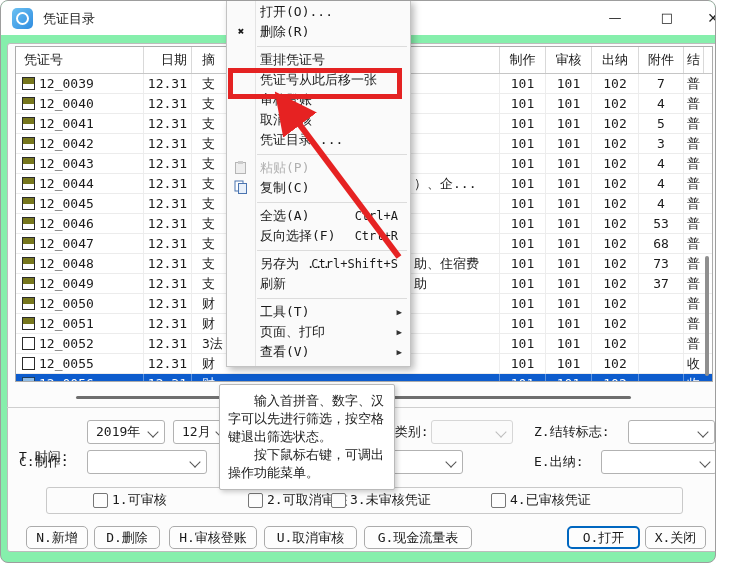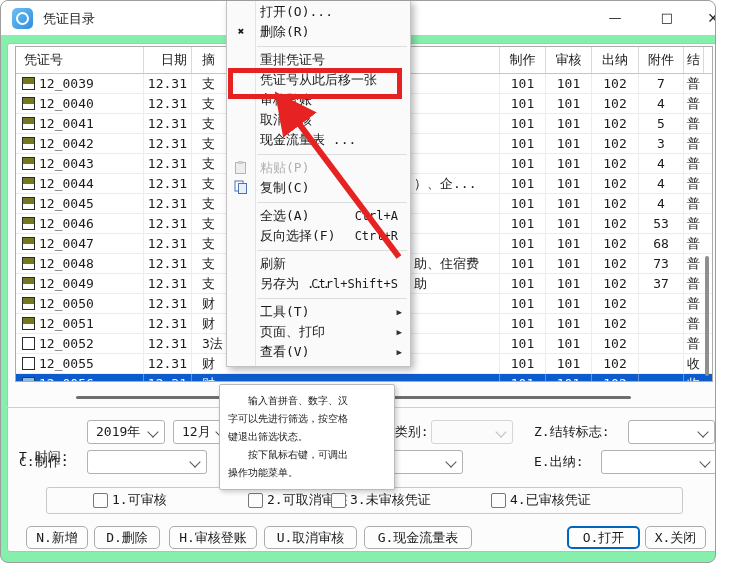--- a/index.html
+++ b/index.html
@@ -69,21 +69,21 @@
   .msc{position:absolute;right:12px;font-size:12px;}
   .marr{position:absolute;right:8px;top:0;font-size:9px;color:#333;}
   .msep{height:8px;position:relative;}
   .msep::after{content:"";position:absolute;left:30px;right:3px;top:4px;border-top:1px solid #dcdcdc;}
   .mi{position:absolute;left:6px;top:2px;width:16px;height:16px;font-size:11px;line-height:16px;text-align:center;}
   
   .redbox{position:absolute;left:227px;top:67px;width:174px;height:31px;border:5px solid #e42222;z-index:30;box-sizing:border-box;}
   #arrow{position:absolute;left:0;top:0;width:732px;height:563px;pointer-events:none;z-index:31;}
   
   .tooltip{position:absolute;left:218px;top:383px;width:176px;background:#ffffff;border:1px solid #b9b9b9;
-           border-radius:2px;box-shadow:2px 2px 5px rgba(0,0,0,.2);padding:7px 8px;font-size:10px;line-height:18px;
+           border-radius:2px;box-shadow:2px 2px 5px rgba(0,0,0,.2);padding:7px 8px;font-size:13px;line-height:18px;
            white-space:pre-line;z-index:40;box-sizing:border-box;}
 </style>
 </head>
 <body>
 
 <div id="win">
 
   <div class="titlebar">
     <span class="appicon">
         <b></b>
@@ -321,36 +321,36 @@
     </div>
 
   <div class="menu" id="menu">
       <div class="mitem">打开(O)...</div>
       <div class="mitem">删除(R)<span class="mi">✖</span></div>
       <div class="msep"></div>
       <div class="mitem">重排凭证号</div>
       <div class="mitem">凭证号从此后移一张</div>
       <div class="mitem">审核登账</div>
       <div class="mitem">取消审核</div>
-      <div class="mitem">现金流量表 ...</div>
+      <div class="mitem">凭证目录 ...</div>
       <div class="msep"></div>
       <div class="mitem disabled">粘贴(P)<span class="mi"><svg width="14" height="15">
             <rect x="1.5" y="2.5" width="10" height="11" fill="#eee" stroke="#b5b5b5"></rect>
             <rect x="4" y="1" width="5" height="3" fill="#ccc"></rect>
           </svg></span></div>
       <div class="mitem">复制(C)<span class="mi"><svg width="14" height="15">
             <rect x="1" y="1" width="8" height="10" fill="#fff" stroke="#4a74b0"></rect>
             <rect x="4.5" y="3.5" width="8" height="10" fill="#e8f0fa" stroke="#4a74b0"></rect>
           </svg></span></div>
       <div class="msep"></div>
       <div class="mitem">全选(A)<span class="msc">Ctrl+A</span></div>
       <div class="mitem">反向选择(F)<span class="msc">Ctrl+R</span></div>
       <div class="msep"></div>
+      <div class="mitem">另存为 ...<span class="msc">Ctrl+Shift+S</span></div>
       <div class="mitem">刷新</div>
-      <div class="mitem">另存为 ...<span class="msc">Ctrl+Shift+S</span></div>
       <div class="msep"></div>
       <div class="mitem">工具(T)<span class="marr">▶</span></div>
       <div class="mitem">页面、打印<span class="marr">▶</span></div>
       <div class="mitem">查看(V)<span class="marr">▶</span></div>
     </div>
 
   <div class="redbox"></div>
   <svg id="arrow">
     <defs>
       <marker id="ah" markerWidth="7" markerHeight="7" refX="5" refY="3.5" orient="auto">

